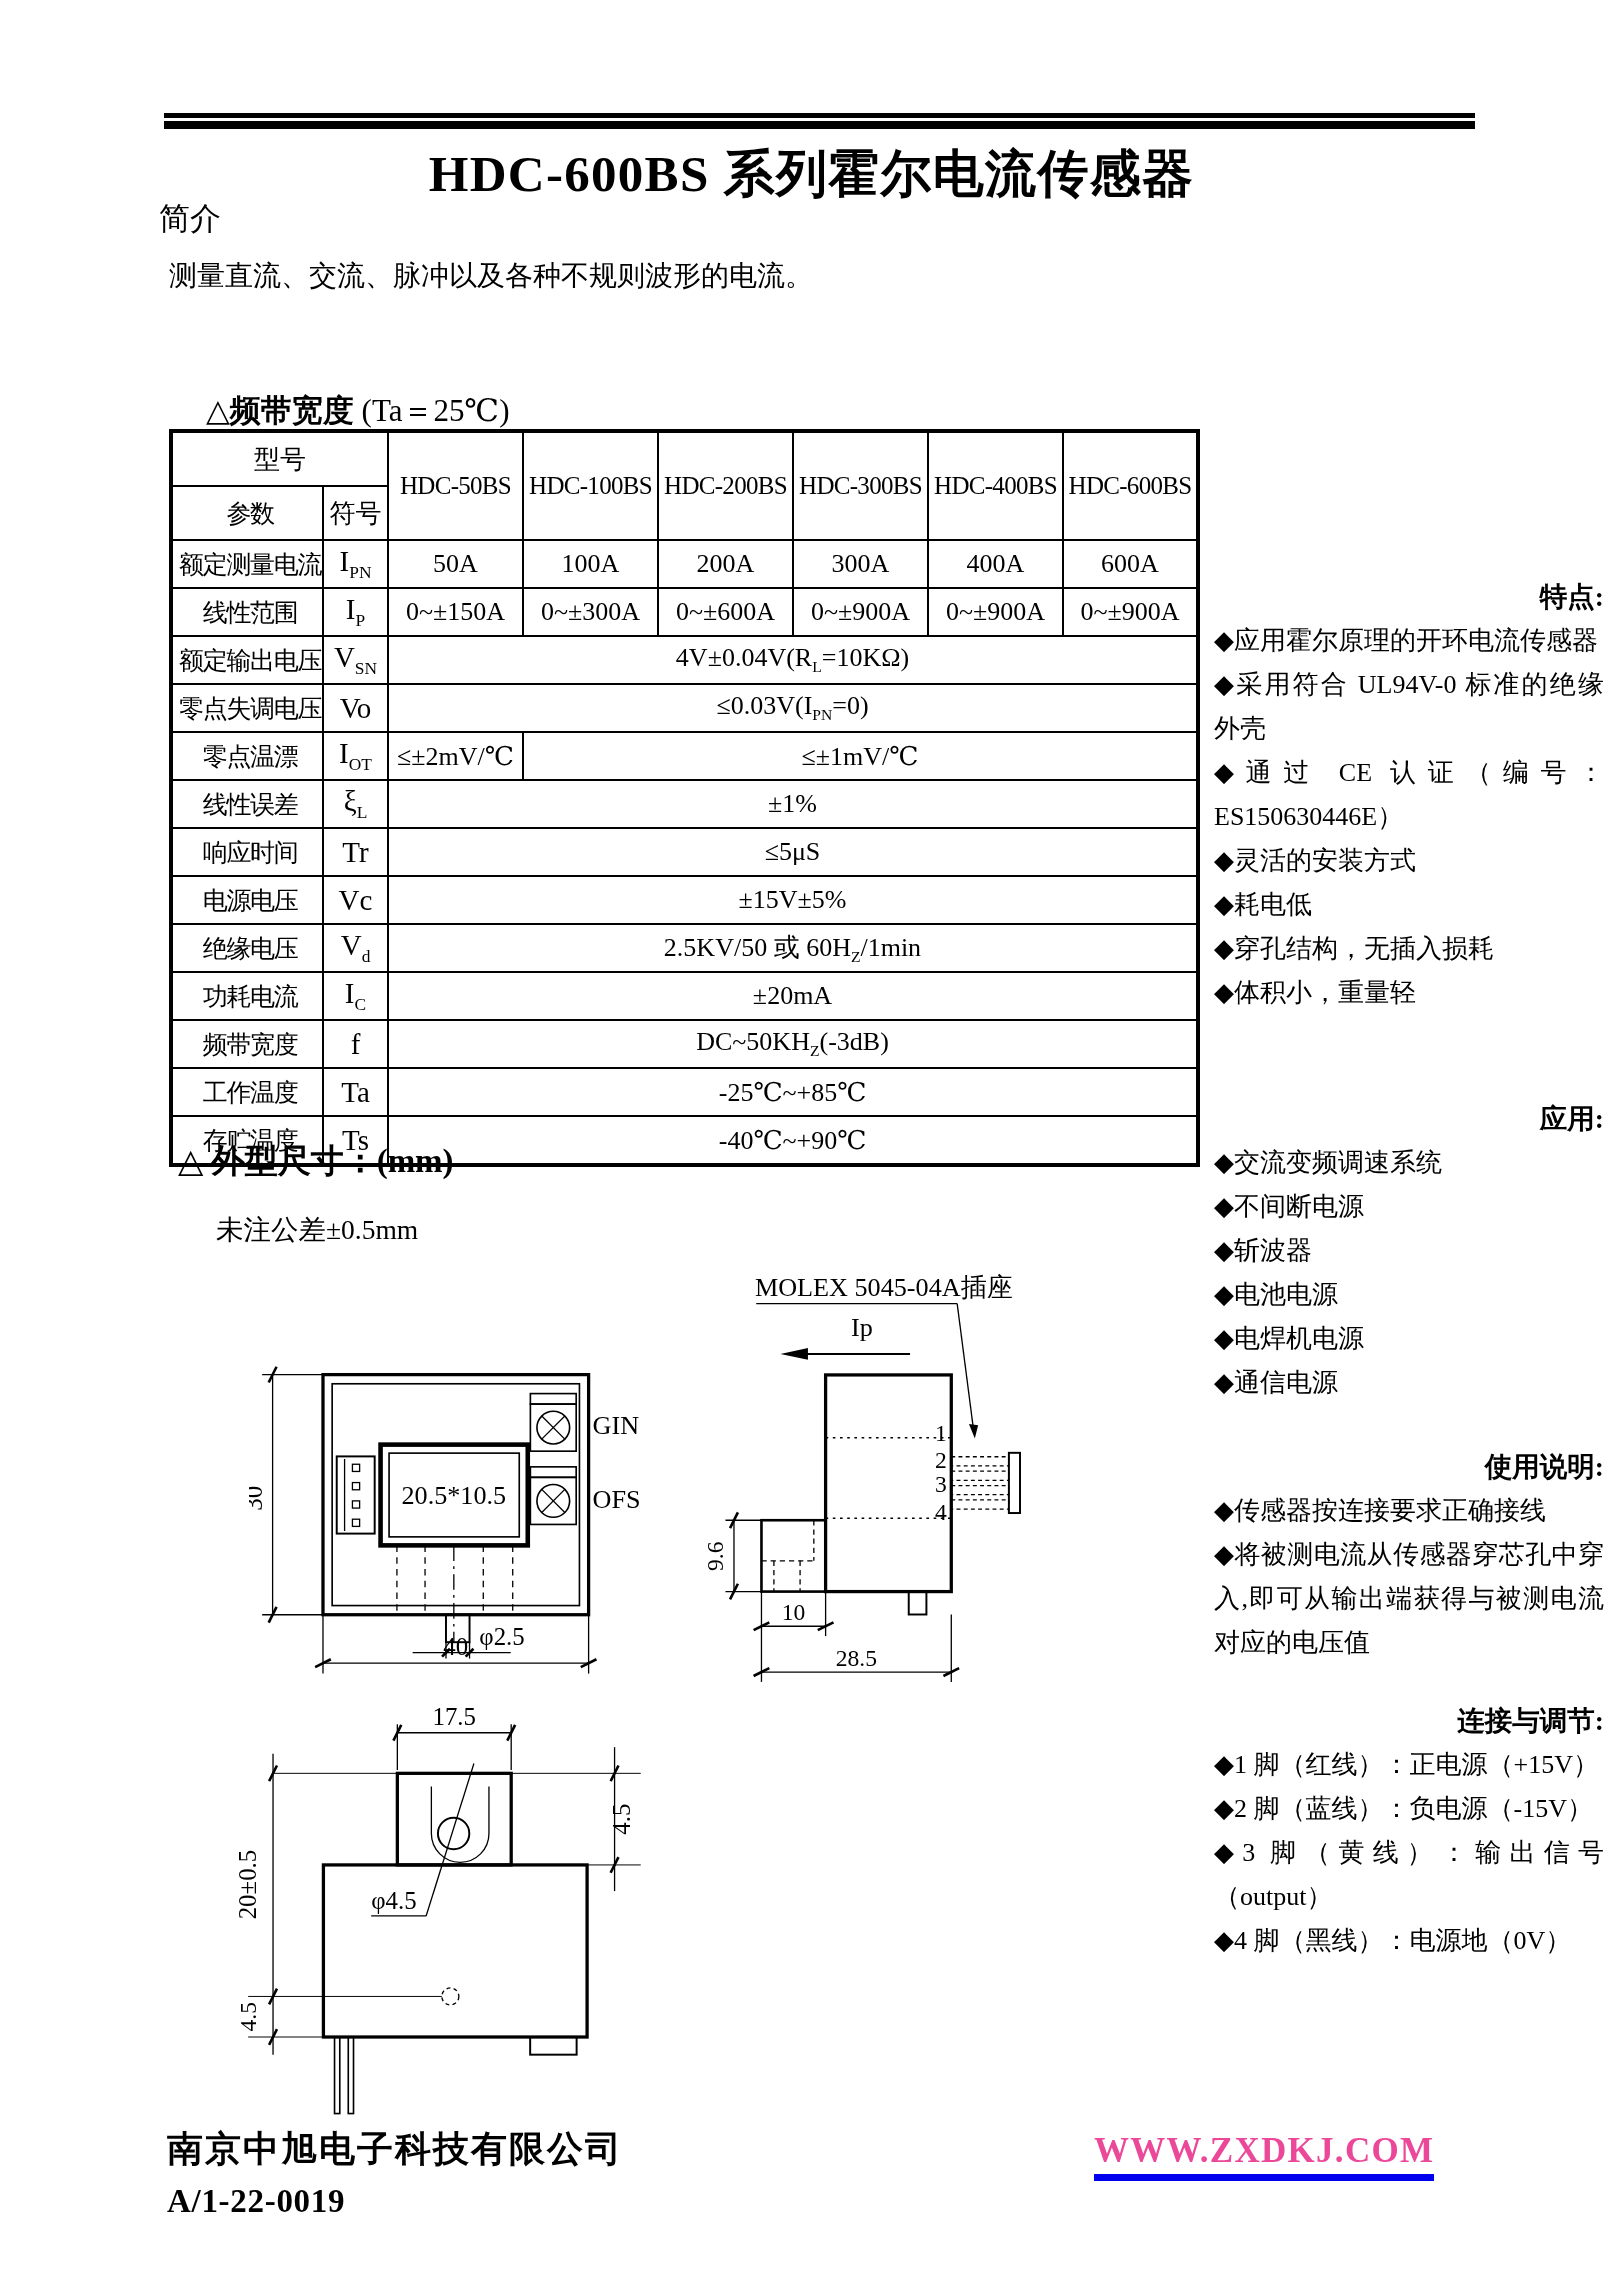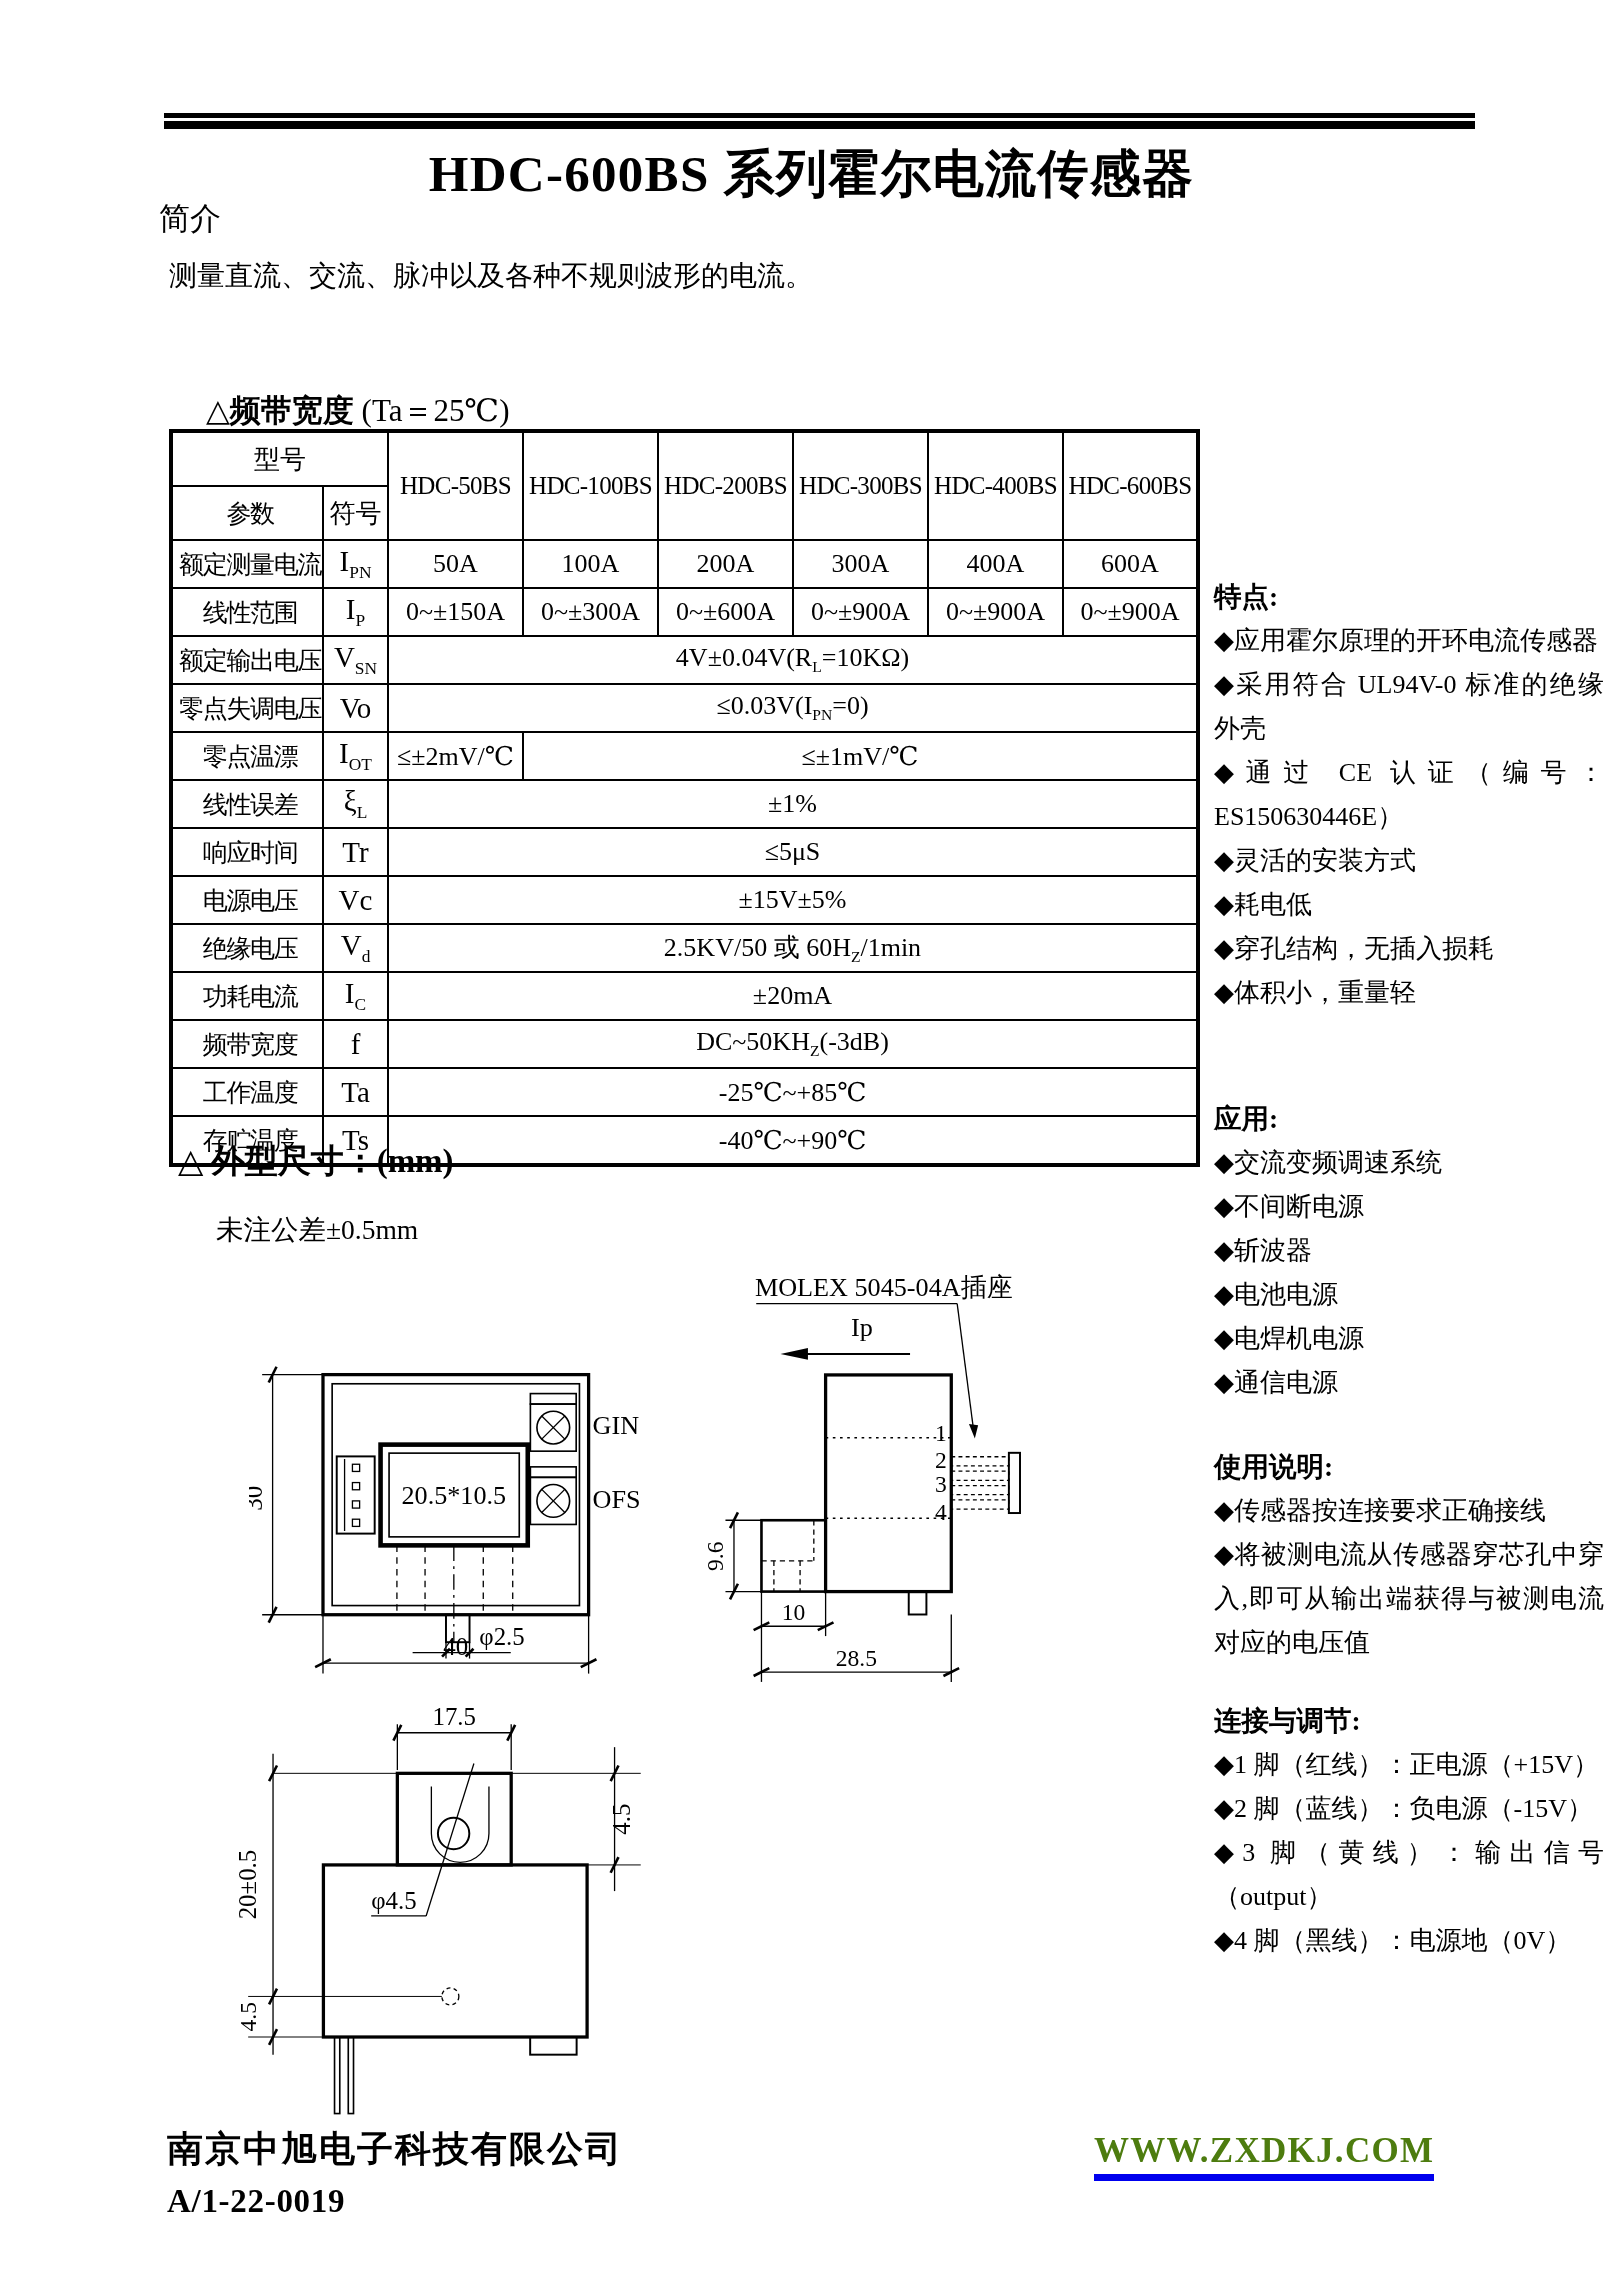--- a/index.html
+++ b/index.html
@@ -39,33 +39,33 @@
     font-size:26px;padding:0;overflow:hidden;
   }
   .spec-table tr.h td{height:52px;}
   .spec-table tr.d td{height:46px;}
   .spec-table td.lbl{text-align:center;padding-left:5.2px;font-size:25px;letter-spacing:-1.3px;}
   .spec-table td.model{font-size:25px;letter-spacing:-0.7px;}
   .spec-table td.sym{font-size:29px;}
   .spec-table sub{font-size:60%;}
   
   .side-sec{position:absolute;left:1214px;width:390px;font-size:26px;line-height:44px;text-align:justify;}
-  .side-sec .sec-heading{font-weight:bold;font-size:27.5px;text-align:left;}
+  .side-sec .sec-heading{font-weight:bold;font-size:27.5px;text-align:right;}
   
   .dims-heading{position:absolute;left:178px;top:1139px;font-size:33px;font-weight:bold;white-space:nowrap;}
   .tolerance{position:absolute;left:216px;top:1212px;font-size:27.5px;}
   svg text{font-family:"Liberation Serif","DejaVu Serif",serif;fill:#000;}
   .drawing{position:absolute;}
   
   .footer-company{position:absolute;left:167px;top:2125px;font-size:36px;font-weight:bold;letter-spacing:2px;}
   .footer-doc{position:absolute;left:167px;top:2183px;font-size:33px;font-weight:bold;letter-spacing:0.7px;}
   .footer-site{
     position:absolute;left:1094px;top:2131px;
     font-size:35px;font-weight:bold;letter-spacing:1.3px;
-    padding-bottom:2.6px;border-bottom:7.2px solid #0000ee;color:#4d7c0f;
+    padding-bottom:2.6px;border-bottom:7.2px solid #0000ee;color:#ec4899;
   }
 </style>
 </head>
 <body>
 
 <div class="page">
 
   <div class="top-rule"></div>
 
   <div class="doc-title">HDC-600BS 系列霍尔电流传感器</div>

